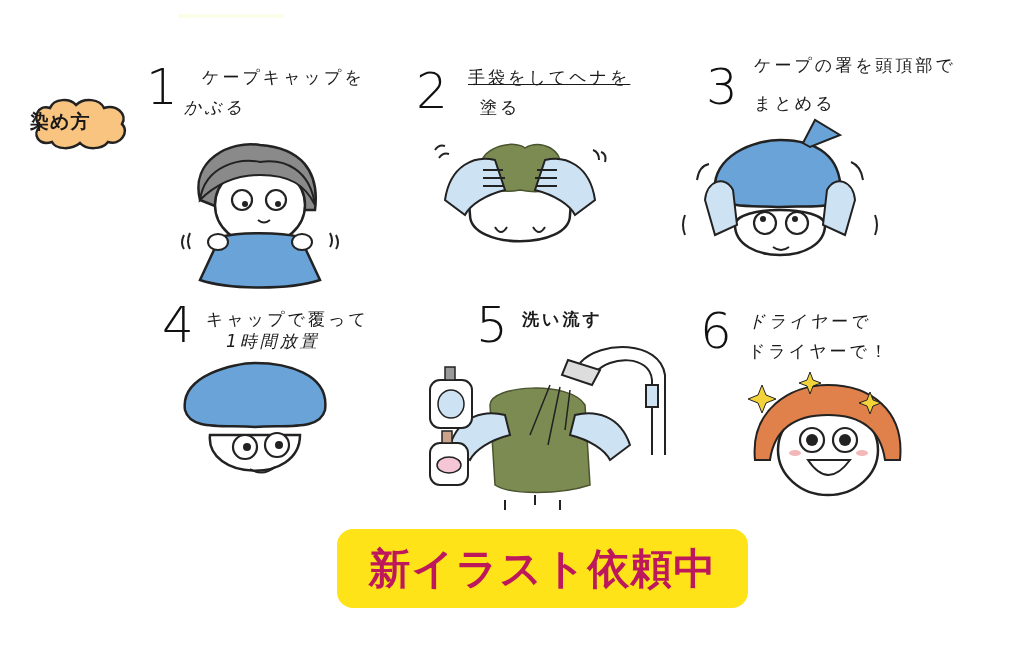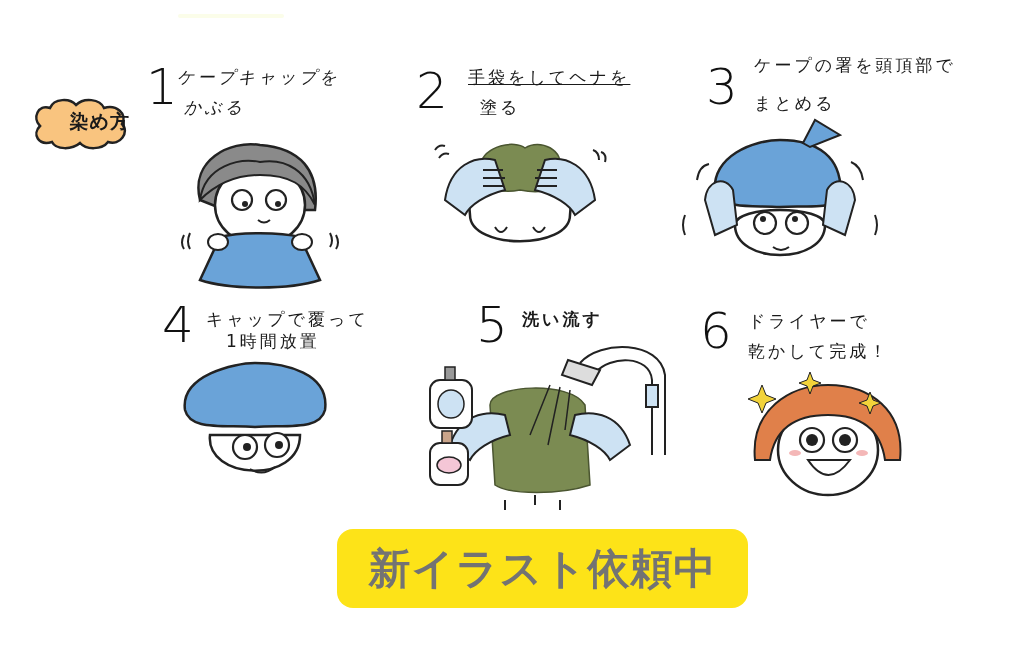--- a/index.html
+++ b/index.html
@@ -2,43 +2,43 @@
 <html><head>
 <meta charset="utf-8">
 <style>
   html, body { margin:0; padding:0; }
   body { width:1024px; height:646px; background:#ffffff; position:relative; overflow:hidden;
          font-family:"DejaVu Sans", sans-serif; color:#1a1a1a; }
   .abs { position:absolute; }
   .topline { left:178px; top:14px; width:106px; height:4px; background:#fbfde9; border-radius:2px; }
   .badge { left:30px; top:96px; width:100px; height:54px; }
   .badge svg { position:absolute; left:0; top:0; }
-  .badge-text { position:absolute; left:0; top:13px; width:100px; text-align:right;
+  .badge-text { position:absolute; left:0; top:13px; width:100px; text-align:left;
                 font-size:19px; font-weight:bold; letter-spacing:1px; color:#1a1a1a; }
   .num { font-family:"DejaVu Sans", sans-serif; font-weight:300; font-size:50px; line-height:50px; color:#111; }
   .step-text { font-size:17px; line-height:30px; letter-spacing:3px; color:#1a1a1a; white-space:nowrap; }
   .illus { position:absolute; }
   .cta { left:337px; top:529px; width:411px; height:79px; background:#fde318; border-radius:16px;
          display:flex; align-items:center; justify-content:center; }
-  .cta span { font-size:42px; font-weight:bold; color:#737373; letter-spacing:1px; font-family:"DejaVu Sans", sans-serif; }
+  .cta span { font-size:42px; font-weight:bold; color:#be185d; letter-spacing:1px; font-family:"DejaVu Sans", sans-serif; }
 </style>
 </head>
 <body>
 
 <div class="abs topline"></div>
 
 <div class="abs badge">
   <svg width="100" height="54" viewBox="0 0 100 54">
     <path d="M10,30 C2,22 8,8 20,12 C24,2 40,2 46,9 C54,1 70,3 74,12 C86,8 98,18 92,28 C100,36 90,50 78,46 C72,54 56,54 50,47 C42,54 26,54 22,46 C8,50 2,38 10,30 Z" fill="#f9c47f" stroke="#222" stroke-width="2.5"></path>
   </svg>
   <div class="badge-text">染め方</div>
 </div>
 
 <div class="abs num" style="left:146px;top:62px;">1</div>
-<div class="abs step-text" style="left:177px;top:62px;font-style:italic;">ケープキャップを</div>
+<div class="abs step-text" style="left:202px;top:62px;">ケープキャップを</div>
 <div class="abs step-text" style="left:184px;top:92px;font-style:italic;">かぶる</div>
 <svg class="illus" style="left:170px;top:140px;" width="180" height="150" viewBox="0 0 180 150">
   <path d="M30,60 C20,20 60,0 90,5 C130,8 150,30 145,70 L125,70 C120,40 60,40 55,70 Z" fill="#8a8a8a" stroke="#222" stroke-width="2.5"></path>
   <ellipse cx="90" cy="65" rx="45" ry="40" fill="#fff" stroke="#222" stroke-width="2.5"></ellipse>
   <path d="M30,60 C35,25 70,18 90,22 C115,18 140,30 145,65 C135,45 120,35 90,35 C65,35 45,45 30,60 Z" fill="#8a8a8a" stroke="#222" stroke-width="2"></path>
   <circle cx="72" cy="60" r="10" fill="#fff" stroke="#222" stroke-width="2.2"></circle>
     <circle cx="75" cy="64" r="3" fill="#222"></circle>
   <circle cx="106" cy="60" r="10" fill="#fff" stroke="#222" stroke-width="2.2"></circle>
     <circle cx="108" cy="64" r="3" fill="#222"></circle>
   <path d="M88,80 Q94,85 100,80" fill="none" stroke="#222" stroke-width="2"></path>
@@ -73,21 +73,21 @@
   <circle cx="122" cy="108" r="11" fill="#fff" stroke="#222" stroke-width="2.2"></circle>
     <circle cx="120" cy="104" r="3" fill="#222"></circle>
   <path d="M98,132 Q106,138 114,132" fill="none" stroke="#222" stroke-width="2"></path>
   <path d="M30,85 C32,65 50,60 58,75 L62,110 L40,120 Z" fill="#cde2f3" stroke="#222" stroke-width="2"></path>
   <path d="M180,85 C178,65 160,60 152,75 L148,110 L170,120 Z" fill="#cde2f3" stroke="#222" stroke-width="2"></path>
   <path d="M22,65 q2,-14 12,-16 M188,65 q-2,-14 -12,-18 M10,100 q-4,10 0,20 M200,100 q4,10 0,20" fill="none" stroke="#222" stroke-width="2"></path>
 </svg>
 
 <div class="abs num" style="left:162px;top:300px;">4</div>
 <div class="abs step-text" style="left:206px;top:304px;">キャップで覆って</div>
-<div class="abs step-text" style="left:226px;top:326px;">1時間放置</div>
+<div class="abs step-text" style="left:226px;top:326px;font-style:italic;">1時間放置</div>
 <svg class="illus" style="left:175px;top:355px;" width="160" height="140" viewBox="0 0 160 140">
   <path d="M35,80 C30,125 125,130 125,80 Z" fill="#fff" stroke="#222" stroke-width="2.5"></path>
   <path d="M10,55 C5,20 60,8 80,8 C110,8 155,18 150,55 C145,75 115,70 80,72 C45,70 15,75 10,55 Z" fill="#6aa3d8" stroke="#222" stroke-width="2.5"></path>
   <circle cx="70" cy="92" r="12" fill="#fff" stroke="#222" stroke-width="2.2"></circle>
     <circle cx="72" cy="92" r="4" fill="#222"></circle>
   <circle cx="102" cy="90" r="12" fill="#fff" stroke="#222" stroke-width="2.2"></circle>
     <circle cx="104" cy="90" r="4" fill="#222"></circle>
   <path d="M75,114 Q88,122 100,112" fill="none" stroke="#222" stroke-width="2"></path>
 </svg>
 
@@ -108,22 +108,22 @@
     <ellipse cx="31" cy="69" rx="13" ry="14" fill="#cde2f3" stroke="#222" stroke-width="1.5"></ellipse>
   </g>
   <g>
     <rect x="10" y="108" width="38" height="42" rx="10" fill="#fff" stroke="#222" stroke-width="2"></rect>
     <rect x="22" y="96" width="10" height="12" fill="#c9a48a" stroke="#222" stroke-width="1.5"></rect>
     <ellipse cx="29" cy="130" rx="12" ry="8" fill="#f4c6d6" stroke="#222" stroke-width="1.5"></ellipse>
   </g>
 </svg>
 
 <div class="abs num" style="left:700px;top:306px;">6</div>
-<div class="abs step-text" style="left:748px;top:306px;">ドライヤーで</div>
-<div class="abs step-text" style="left:748px;top:336px;">乾かして完成！</div>
+<div class="abs step-text" style="left:748px;top:306px;font-style:italic;">ドライヤーで</div>
+<div class="abs step-text" style="left:748px;top:336px;">ドライヤーで！</div>
 <svg class="illus" style="left:740px;top:370px;" width="170" height="130" viewBox="0 0 170 130">
   <ellipse cx="88" cy="80" rx="50" ry="45" fill="#fff" stroke="#222" stroke-width="2.5"></ellipse>
   <path d="M15,90 C10,40 50,15 88,15 C130,15 165,40 160,90 L145,90 C140,55 115,45 88,45 C60,45 35,55 30,90 Z" fill="#e0804a" stroke="#222" stroke-width="2"></path>
   <circle cx="72" cy="70" r="12" fill="#fff" stroke="#222" stroke-width="2.2"></circle>
     <circle cx="72" cy="70" r="6" fill="#222"></circle>
   <circle cx="105" cy="70" r="12" fill="#fff" stroke="#222" stroke-width="2.2"></circle>
     <circle cx="105" cy="70" r="6" fill="#222"></circle>
   <ellipse cx="55" cy="83" rx="6" ry="3" fill="#f4b7b7"></ellipse>
     <ellipse cx="122" cy="83" rx="6" ry="3" fill="#f4b7b7"></ellipse>
   <path d="M68,90 Q88,120 110,90 Z" fill="#fff" stroke="#222" stroke-width="2"></path>

